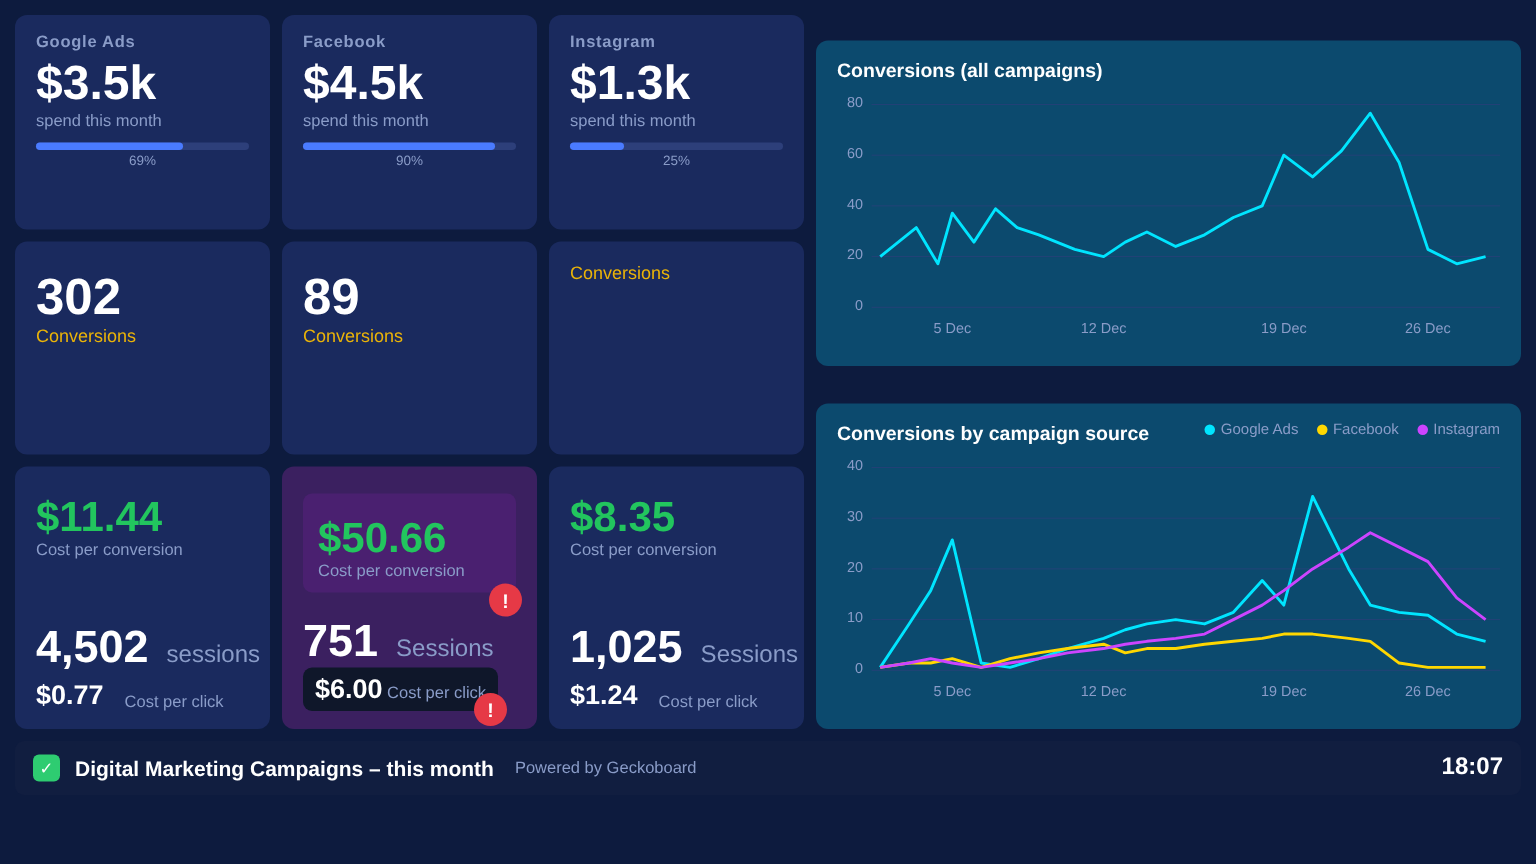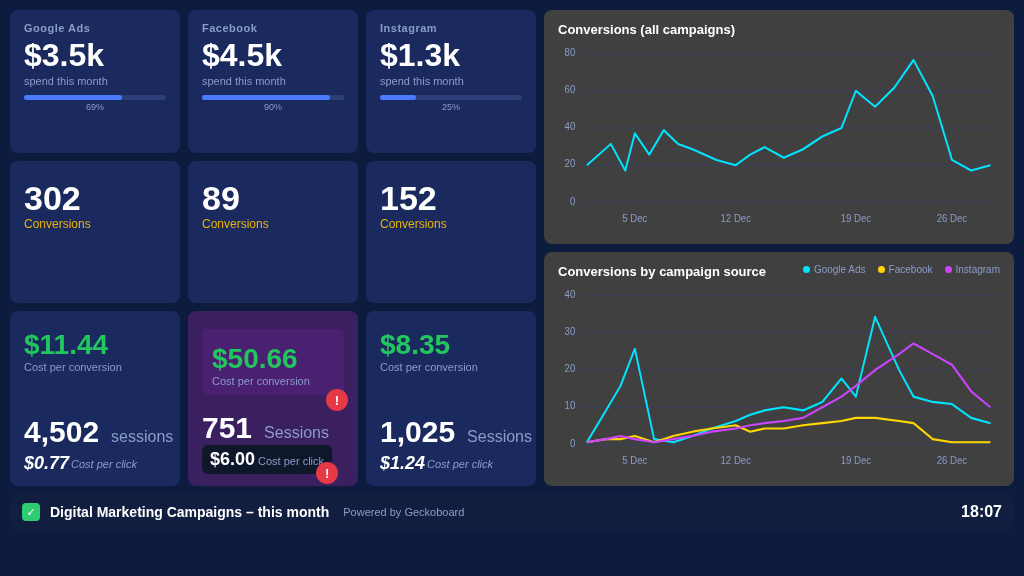--- a/index.html
+++ b/index.html
@@ -107,24 +107,23 @@
       font-size: 30px;
       font-weight: 700;
       color: #fff;
     }
     .sessions-label {
       font-size: 16px;
       color: #8a9cc8;
     }
     .cpc-row {
       display: flex;
-      align-items: center;
-      gap: 2px;
+      align-items: flex-end;
+      gap: 14px;
       margin-top: 4px;
-      font-style: italic;
     }
     .cpc-value {
       font-size: 18px;
       font-weight: 700;
       color: #fff;
     }
     .cpc-label {
       font-size: 11px;
       color: #8a9cc8;
     }
@@ -145,25 +144,26 @@
       z-index: 10;
     }
     .charts-col {
       grid-column: 4;
       grid-row: 1 / 4;
       display: flex;
       flex-direction: column;
       gap: 8px;
     }
     .chart-card {
-      background: #404040;
+      background: #0c4a6e;
       border-radius: 8px;
       padding: 12px 14px;
       flex: 1;
       position: relative;
+      margin-top: 17px;
     }
     .chart-title {
       font-size: 13px;
       font-weight: 700;
       color: #fff;
       margin-bottom: 6px;
     }
     .chart-legend {
       display: flex;
       gap: 12px;
@@ -356,21 +356,20 @@
     <div class="conversions-value">302</div>
     <div class="conversions-label">Conversions</div>
   </div>
 
   <div class="card">
     <div class="conversions-value">89</div>
     <div class="conversions-label">Conversions</div>
   </div>
 
   <div class="card">
-    <div class="conversions-value">152</div>
     <div class="conversions-label">Conversions</div>
   </div>
 
   <div class="card">
     <div class="cost-value">$11.44</div>
     <div class="cost-label">Cost per conversion</div>
     <div style="margin-top: auto; padding-top: 10px;">
       <div class="sessions-row">
         <div class="sessions-big">4,502</div>
         <div class="sessions-label">sessions</div>

